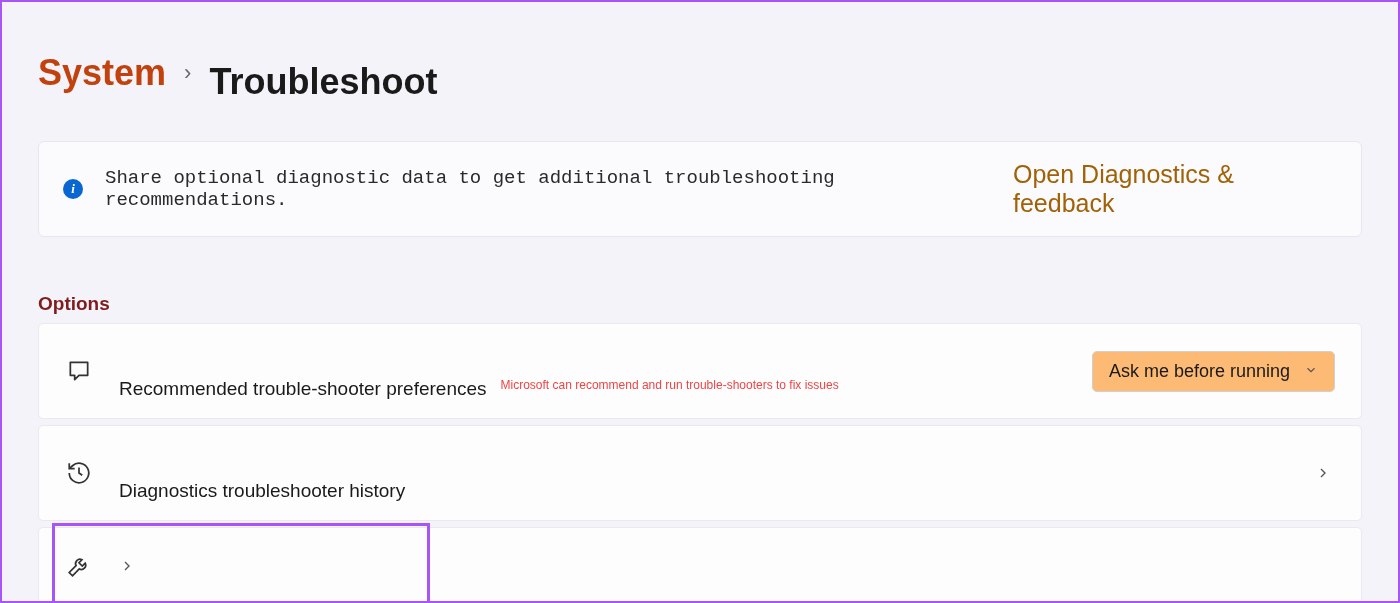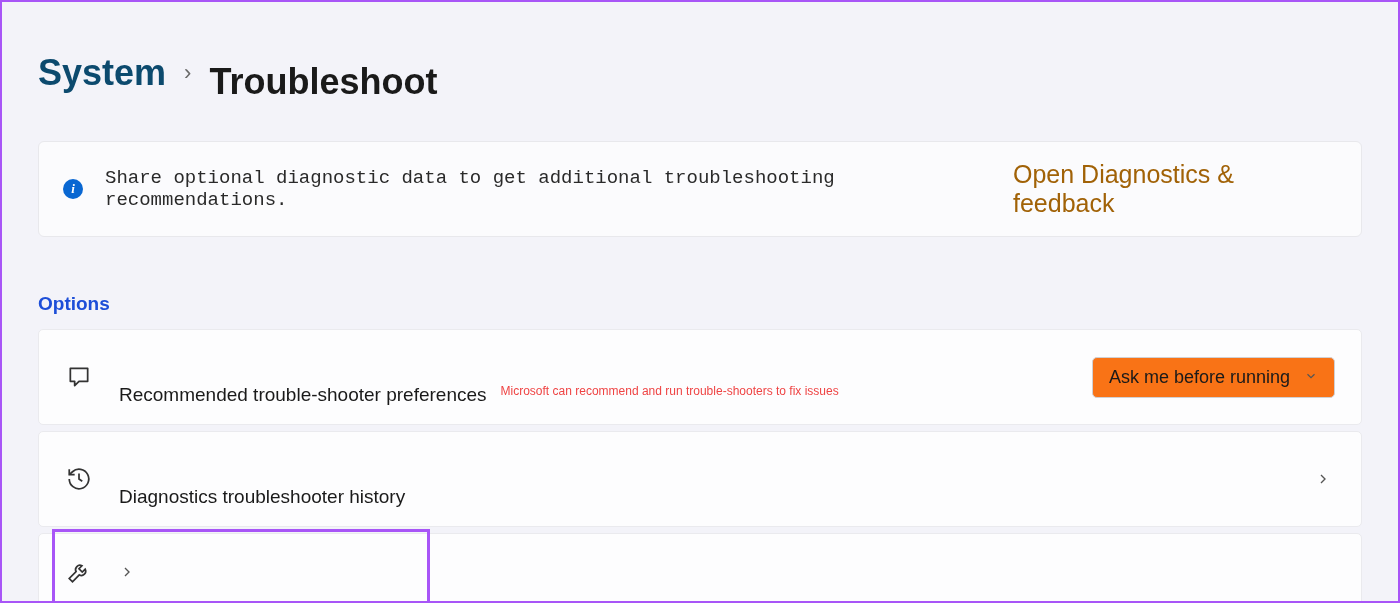--- a/index.html
+++ b/index.html
@@ -18,21 +18,21 @@
     }
     .breadcrumb {
       display: flex;
       align-items: center;
       gap: 18px;
       margin-bottom: 38px;
     }
     .breadcrumb-parent {
       font-size: 36px;
       font-weight: 600;
-      color: #0c4a6e;
+      color: #c2410c;
       cursor: pointer;
     }
     .breadcrumb-sep {
       font-size: 22px;
       color: #6a6a6a;
       font-weight: 400;
     }
     .breadcrumb-current {
       font-size: 36px;
       font-weight: 600;
@@ -75,22 +75,22 @@
       font-family: Liberation Mono, monospace;
     }
     .info-link {
       font-size: 25px;
       color: #a16207;
       cursor: pointer;
     }
     .section-heading {
       font-size: 19px;
       font-weight: 600;
-      color: #1d4ed8;
-      margin-bottom: 14px;
+      color: #7f1d1d;
+      margin-bottom: 8px;
     }
     .option-row {
       display: flex;
       align-items: center;
       background: #fdfdfe;
       border: 1px solid #eaeaee;
       border-radius: 5px;
       padding: 18px 26px;
       margin-bottom: 6px;
       gap: 26px;
@@ -142,21 +142,21 @@
     .dropdown {
       display: flex;
       align-items: center;
       gap: 14px;
       border: 1px solid #d0d0d4;
       border-radius: 5px;
       padding: 9px 16px;
       font-size: 18px;
       color: #1a1a1a;
       cursor: pointer;
-      background: #f97316;
+      background: #fdba74;
     }
     .dropdown svg {
       width: 14px;
       height: 14px;
       stroke: #555;
       fill: none;
       stroke-width: 2;
     }
     .chevron-right svg {
       width: 16px;

